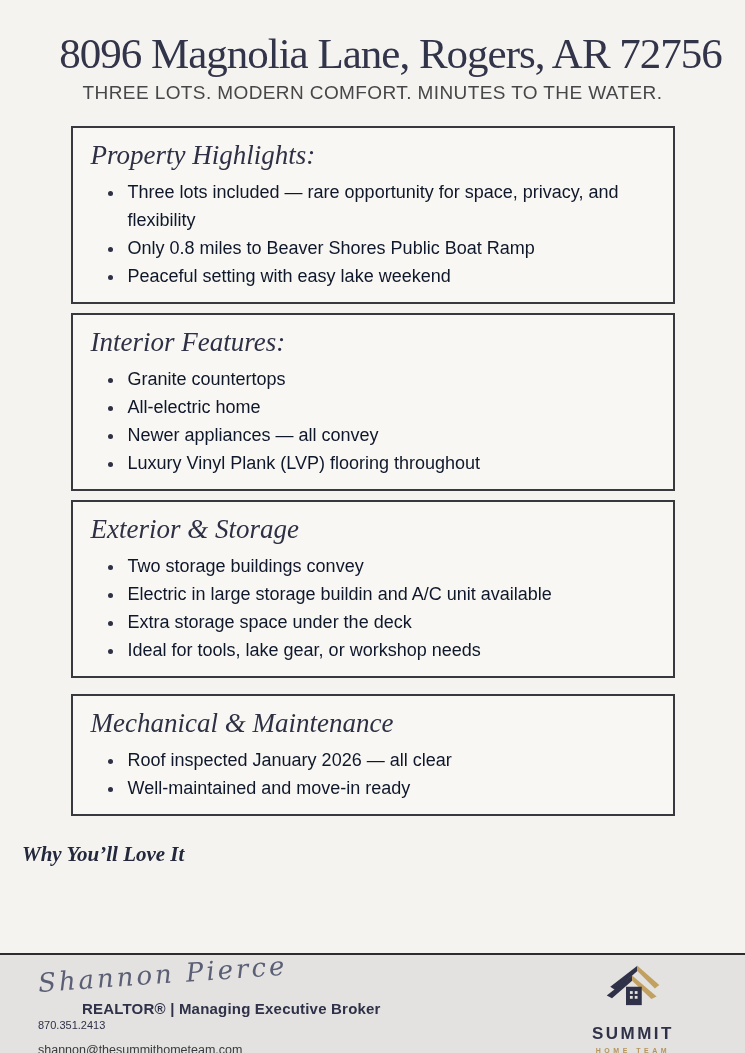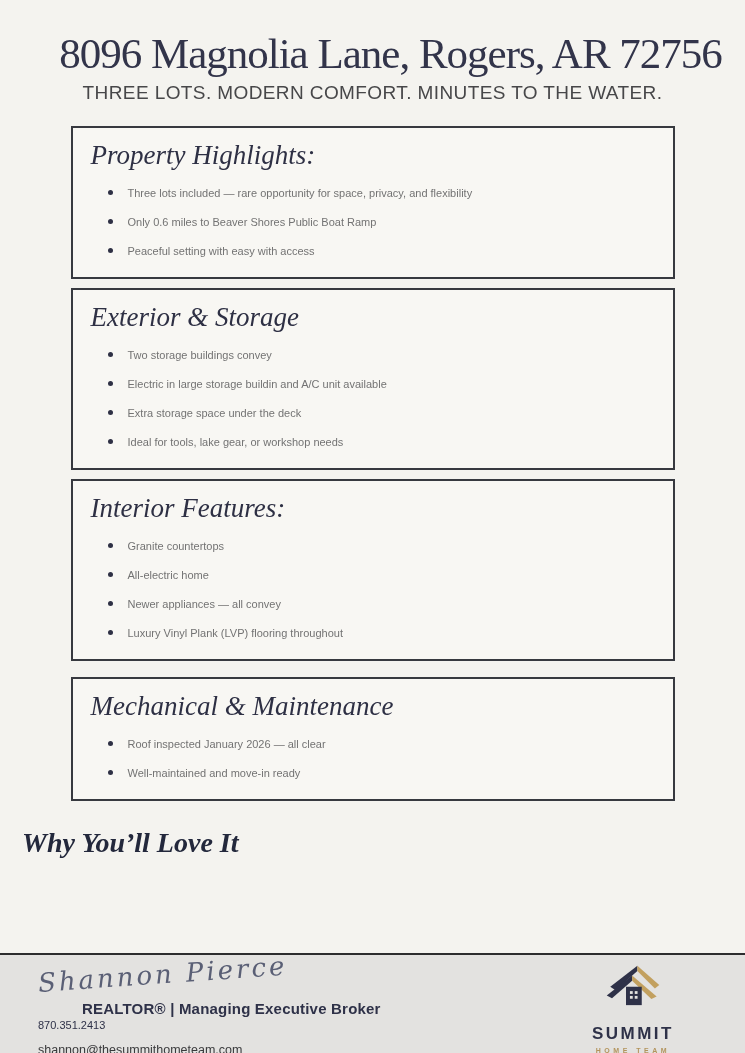--- a/index.html
+++ b/index.html
@@ -27,28 +27,28 @@
     background:#f8f7f3; border:2px solid #37393f;
     padding:11px 20px 12px 18px; margin-bottom:9px;
   }
   .card:nth-child(3) { margin-bottom:16px; }
   .card-heading {
     font-family:"Liberation Serif", serif; font-style:italic; font-weight:normal;
     font-size:27px; line-height:33px; color:#2e3044; margin-bottom:6px;
   }
   .card ul { list-style:disc; padding-left:33px; }
   .card li {
-    font-size:11px; line-height:28px; color:#737373; padding-left:4px;
+    font-size:18px; line-height:28px; color:#0f172a; padding-left:4px;
   }
   .card li::marker { color:#2e3044; font-size:15px; }
   
   .love { margin:26px 22px 0 22px; }
   .love-heading {
     font-family:"Liberation Serif", serif; font-style:italic; font-weight:bold;
-    font-size:28px; color:#23283c;
+    font-size:21px; color:#23283c;
   }
   .love-body {
     margin-top:12px; font-size:18px; line-height:34px; color:#3e3e40; max-width:706px;
   }
   
   .footer {
     position:absolute; left:0; bottom:0; width:745px; height:100px;
     background:#e3e2e0; border-top:2px solid #2c2c2e;
     display:flex; justify-content:space-between; padding:5px 26px 0 38px;
   }
@@ -83,42 +83,42 @@
     <h1 class="title">8096 Magnolia Lane, Rogers, AR 72756</h1>
     <div class="subtitle">THREE LOTS. MODERN COMFORT. MINUTES TO THE WATER.</div>
   </div>
 
   <div class="cards">
 
     <div class="card">
       <h2 class="card-heading">Property Highlights:</h2>
       <ul>
         <li>Three lots included — rare opportunity for space, privacy, and flexibility</li>
-        <li>Only 0.6 miles to Beaver Shores Public Boat Ramp</li>
-        <li>Peaceful setting with easy with access</li>
+        <li>Only 0.8 miles to Beaver Shores Public Boat Ramp</li>
+        <li>Peaceful setting with easy lake weekend</li>
+      </ul>
+    </div>
+
+    <div class="card">
+      <h2 class="card-heading">Interior Features:</h2>
+      <ul>
+        <li>Granite countertops</li>
+        <li>All-electric home</li>
+        <li>Newer appliances — all convey</li>
+        <li>Luxury Vinyl Plank (LVP) flooring throughout</li>
       </ul>
     </div>
 
     <div class="card">
       <h2 class="card-heading">Exterior &amp; Storage</h2>
       <ul>
         <li>Two storage buildings convey</li>
         <li>Electric in large storage buildin and A/C unit available</li>
         <li>Extra storage space under the deck</li>
         <li>Ideal for tools, lake gear, or workshop needs</li>
-      </ul>
-    </div>
-
-    <div class="card">
-      <h2 class="card-heading">Interior Features:</h2>
-      <ul>
-        <li>Granite countertops</li>
-        <li>All-electric home</li>
-        <li>Newer appliances — all convey</li>
-        <li>Luxury Vinyl Plank (LVP) flooring throughout</li>
       </ul>
     </div>
 
     <div class="card">
       <h2 class="card-heading">Mechanical &amp; Maintenance</h2>
       <ul>
         <li>Roof inspected January 2026 — all clear</li>
         <li>Well-maintained and move-in ready</li>
       </ul>
     </div>

